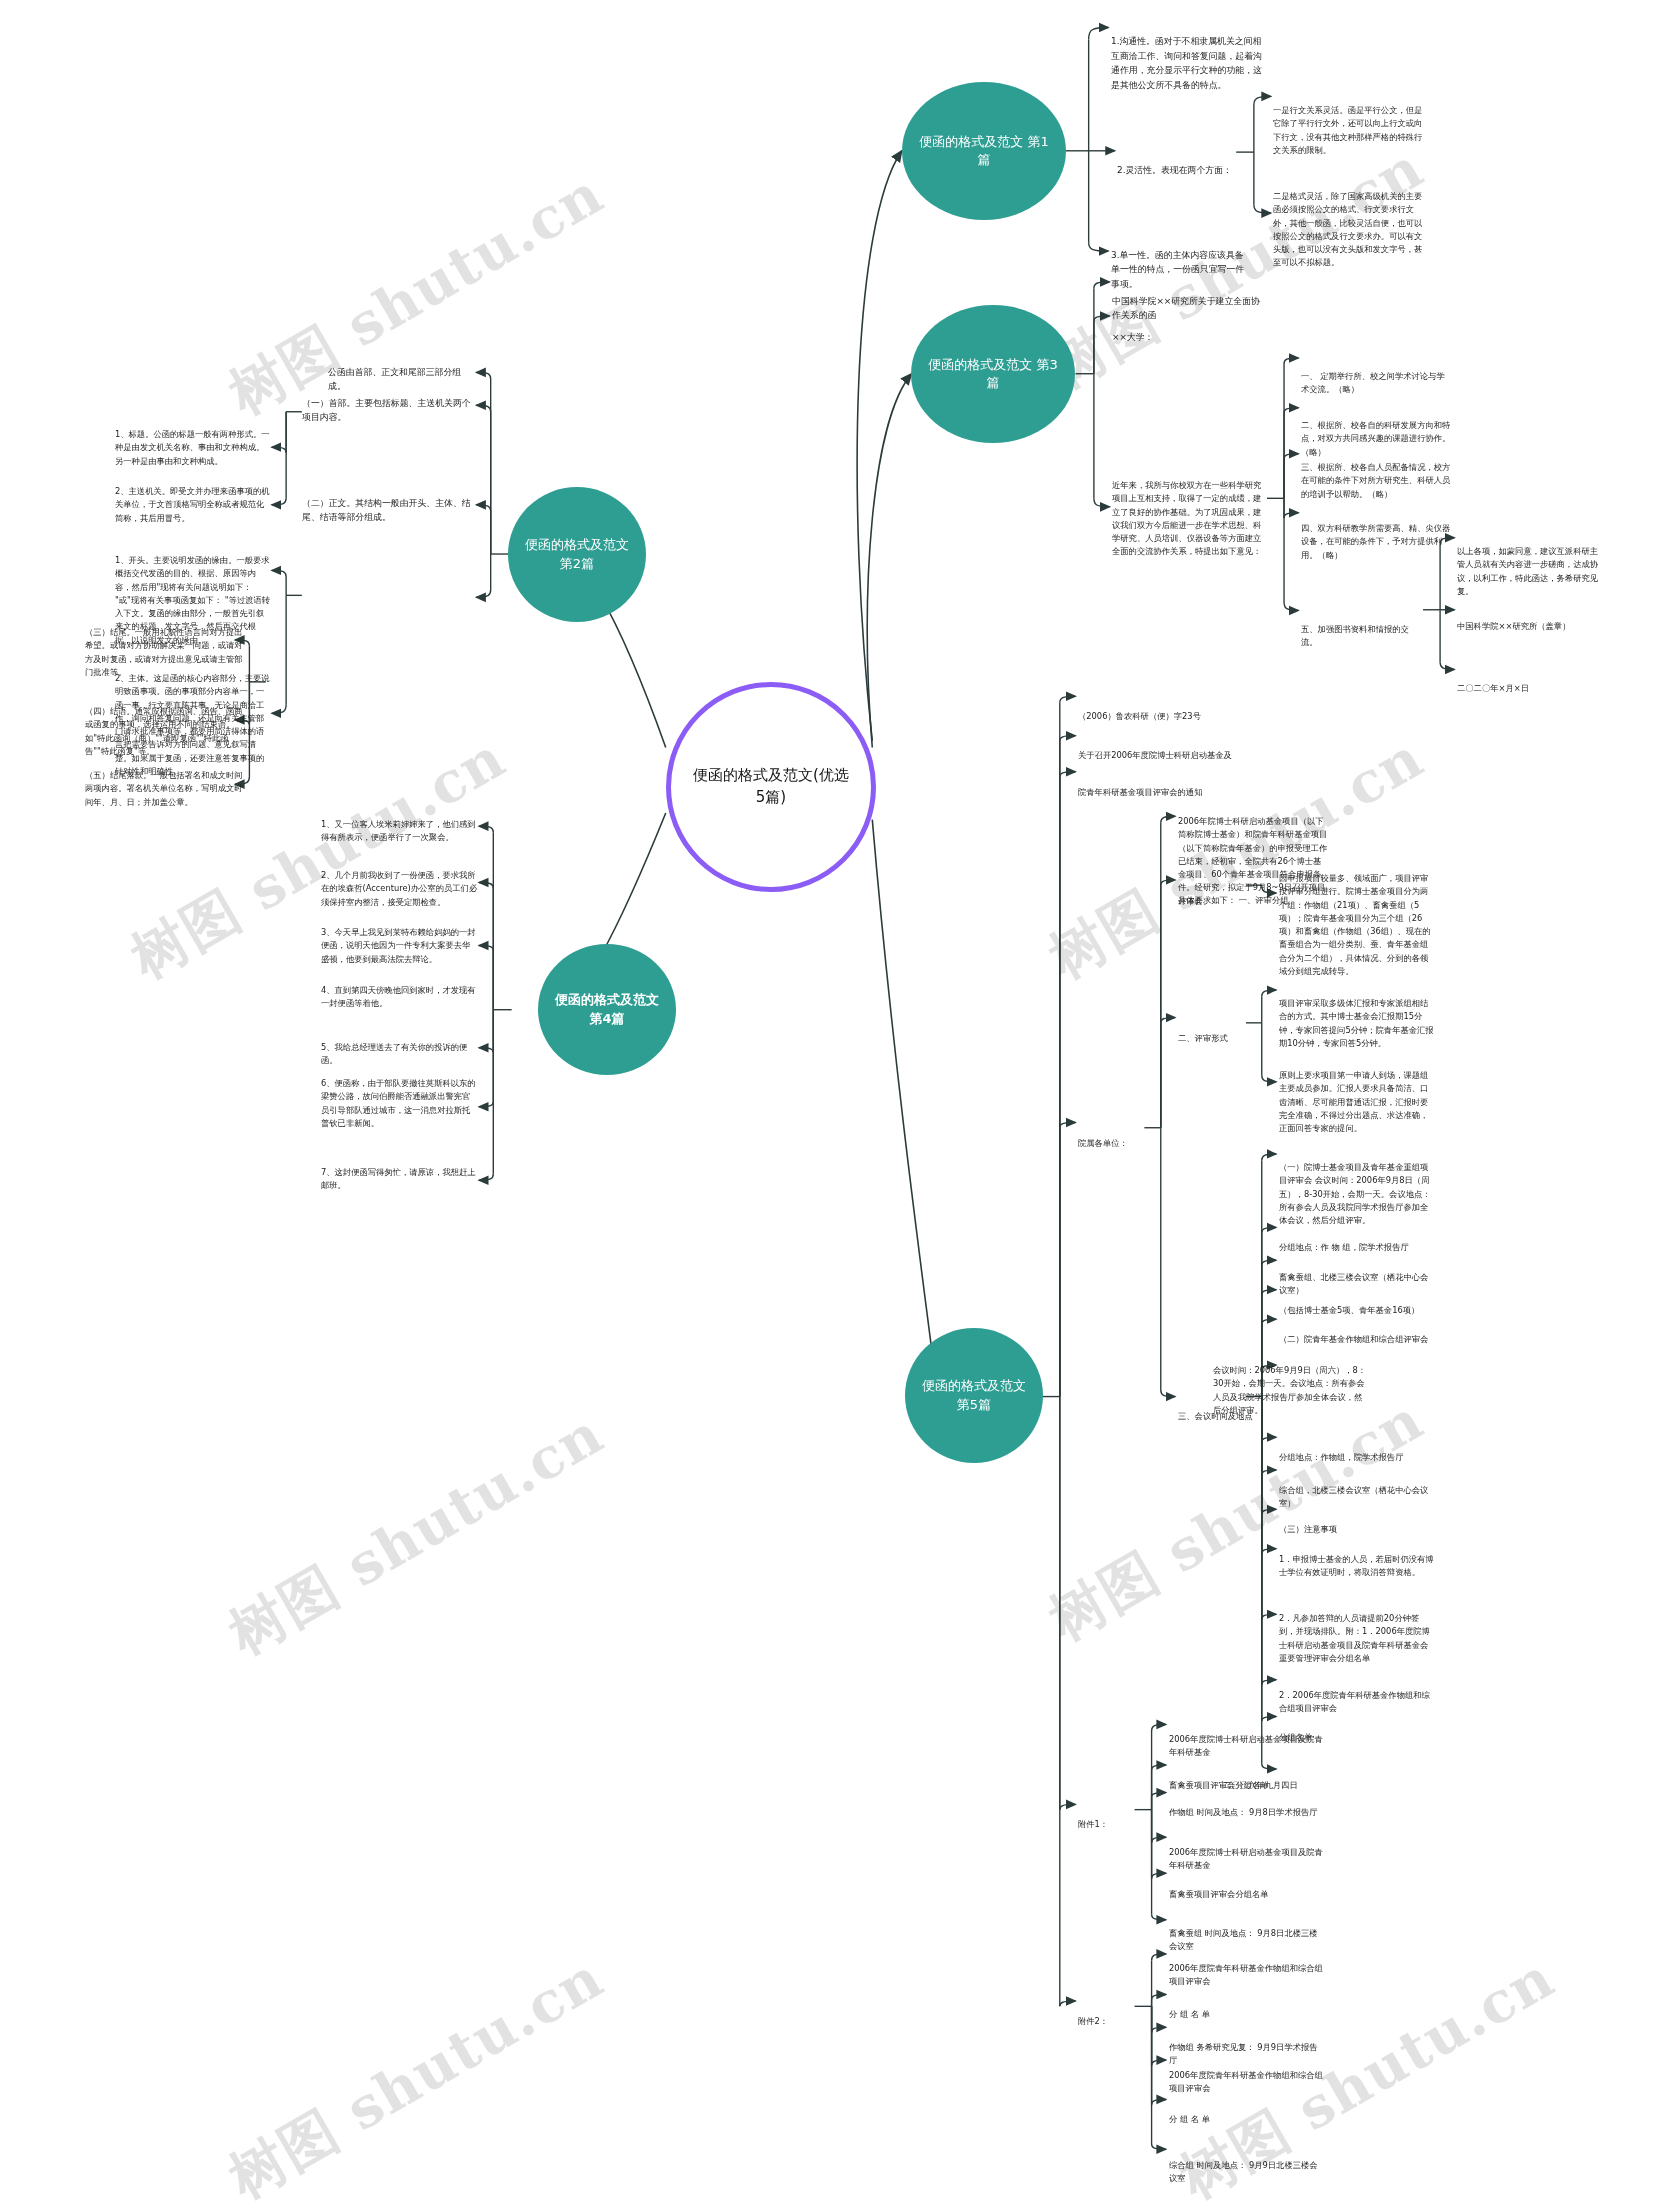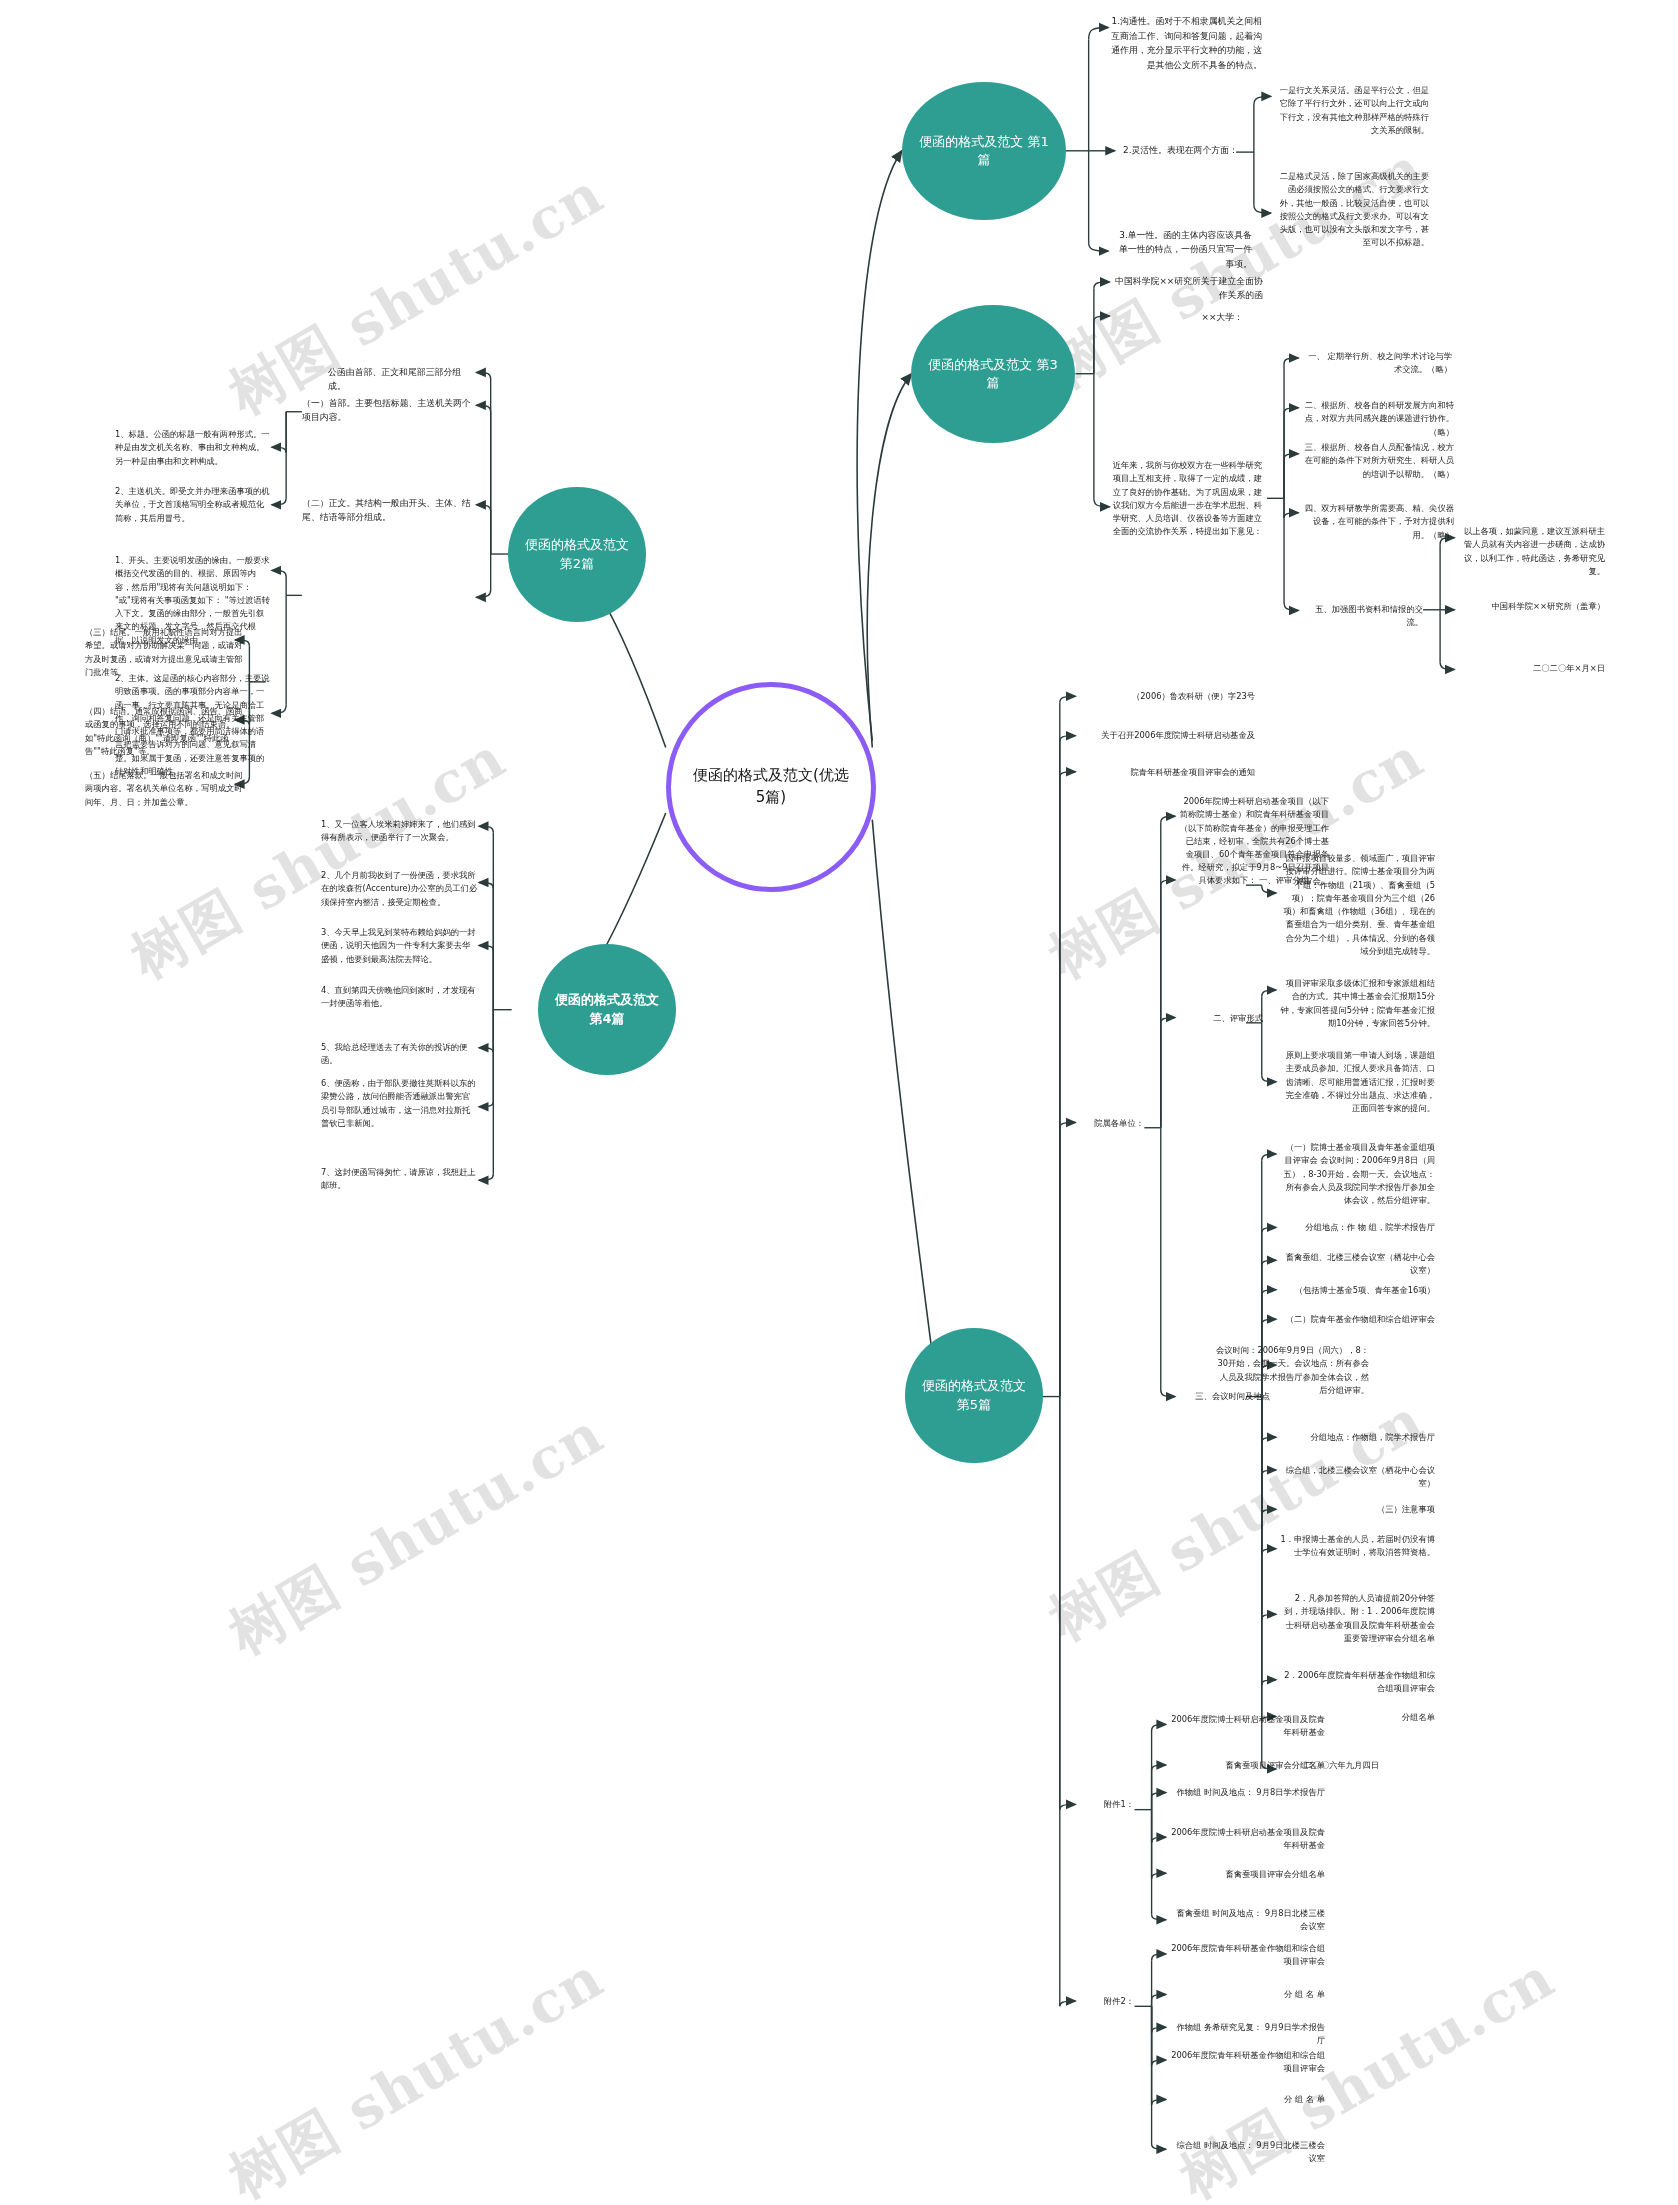--- a/index.html
+++ b/index.html
@@ -73,21 +73,21 @@
   .leaf {
     position: absolute;
     font-size: 8.9px;
     line-height: 1.62;
     color: #1c1c1c;
     box-sizing: border-box;
     text-align: justify;
     word-break: break-all;
   }
   .leaf.small { font-size: 8.3px; line-height: 1.6; }
-  .leaf.rt  { text-align: right; }
+  .leaf.rt  { text-align: left; margin-top: 20px; }
   .leaf.lt  { text-align: left; }
 </style>
 </head>
 <body>
 
 <div id="canvas">
 
   <div class="wm" style="left:216px;  top:367px;">树图 shutu.cn</div>
   <div class="wm" style="left:1036px; top:341px;">树图 shutu.cn</div>
   <div class="wm" style="left:118px;  top:931px;">树图 shutu.cn</div>

